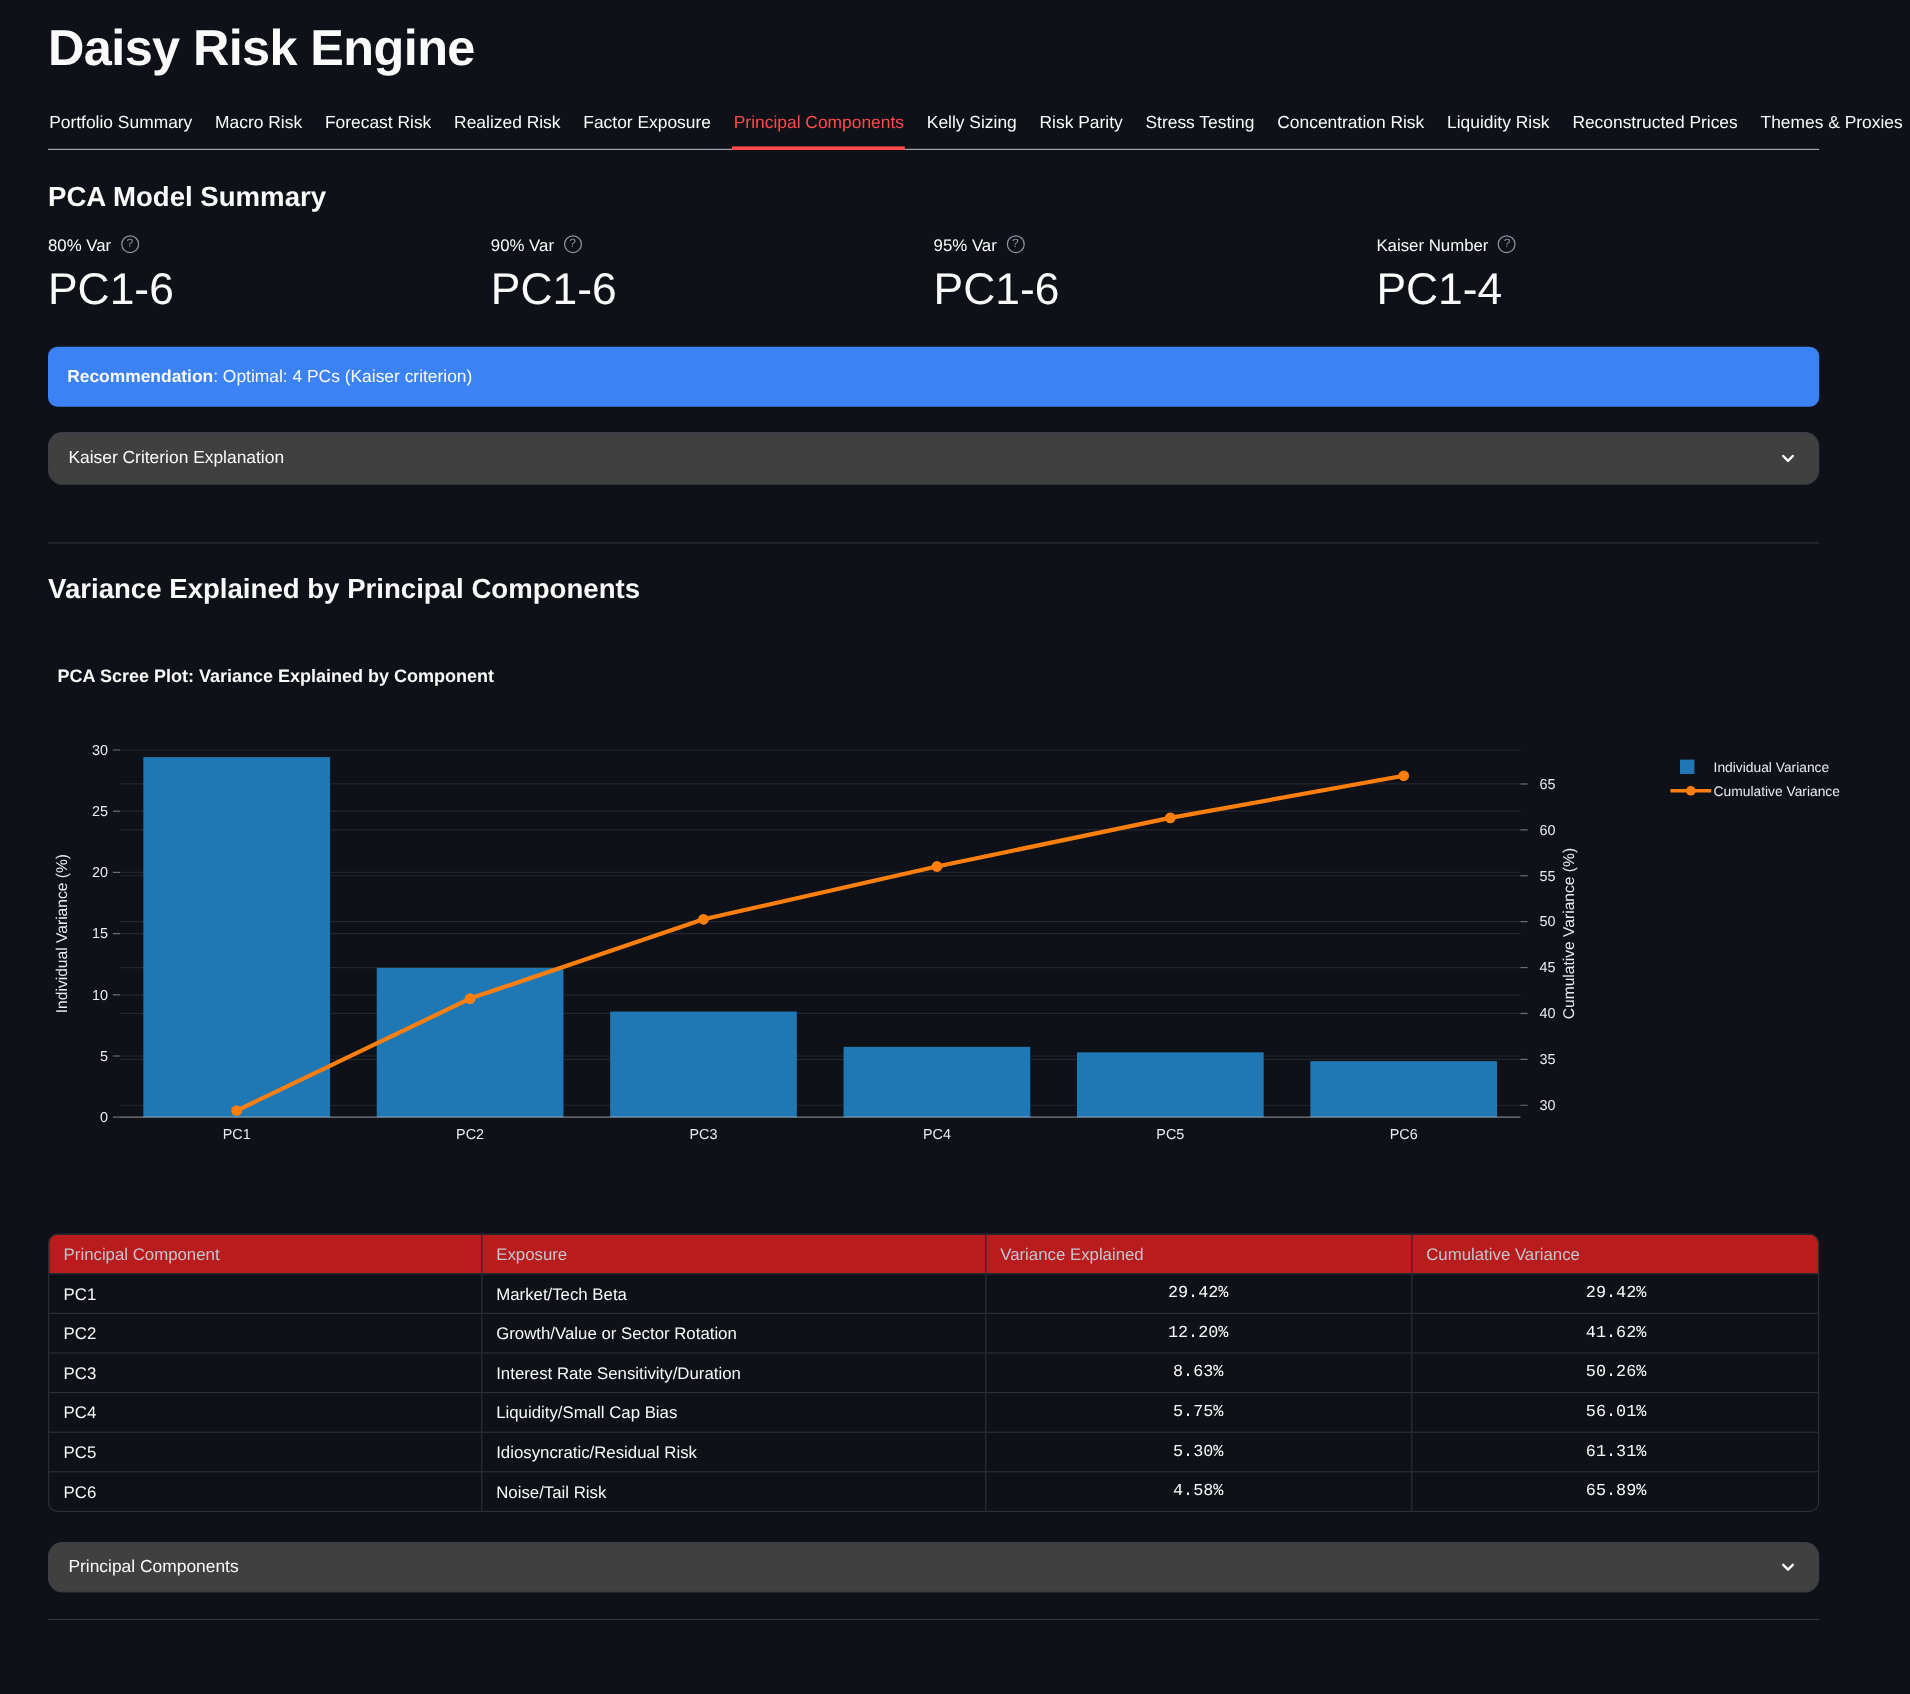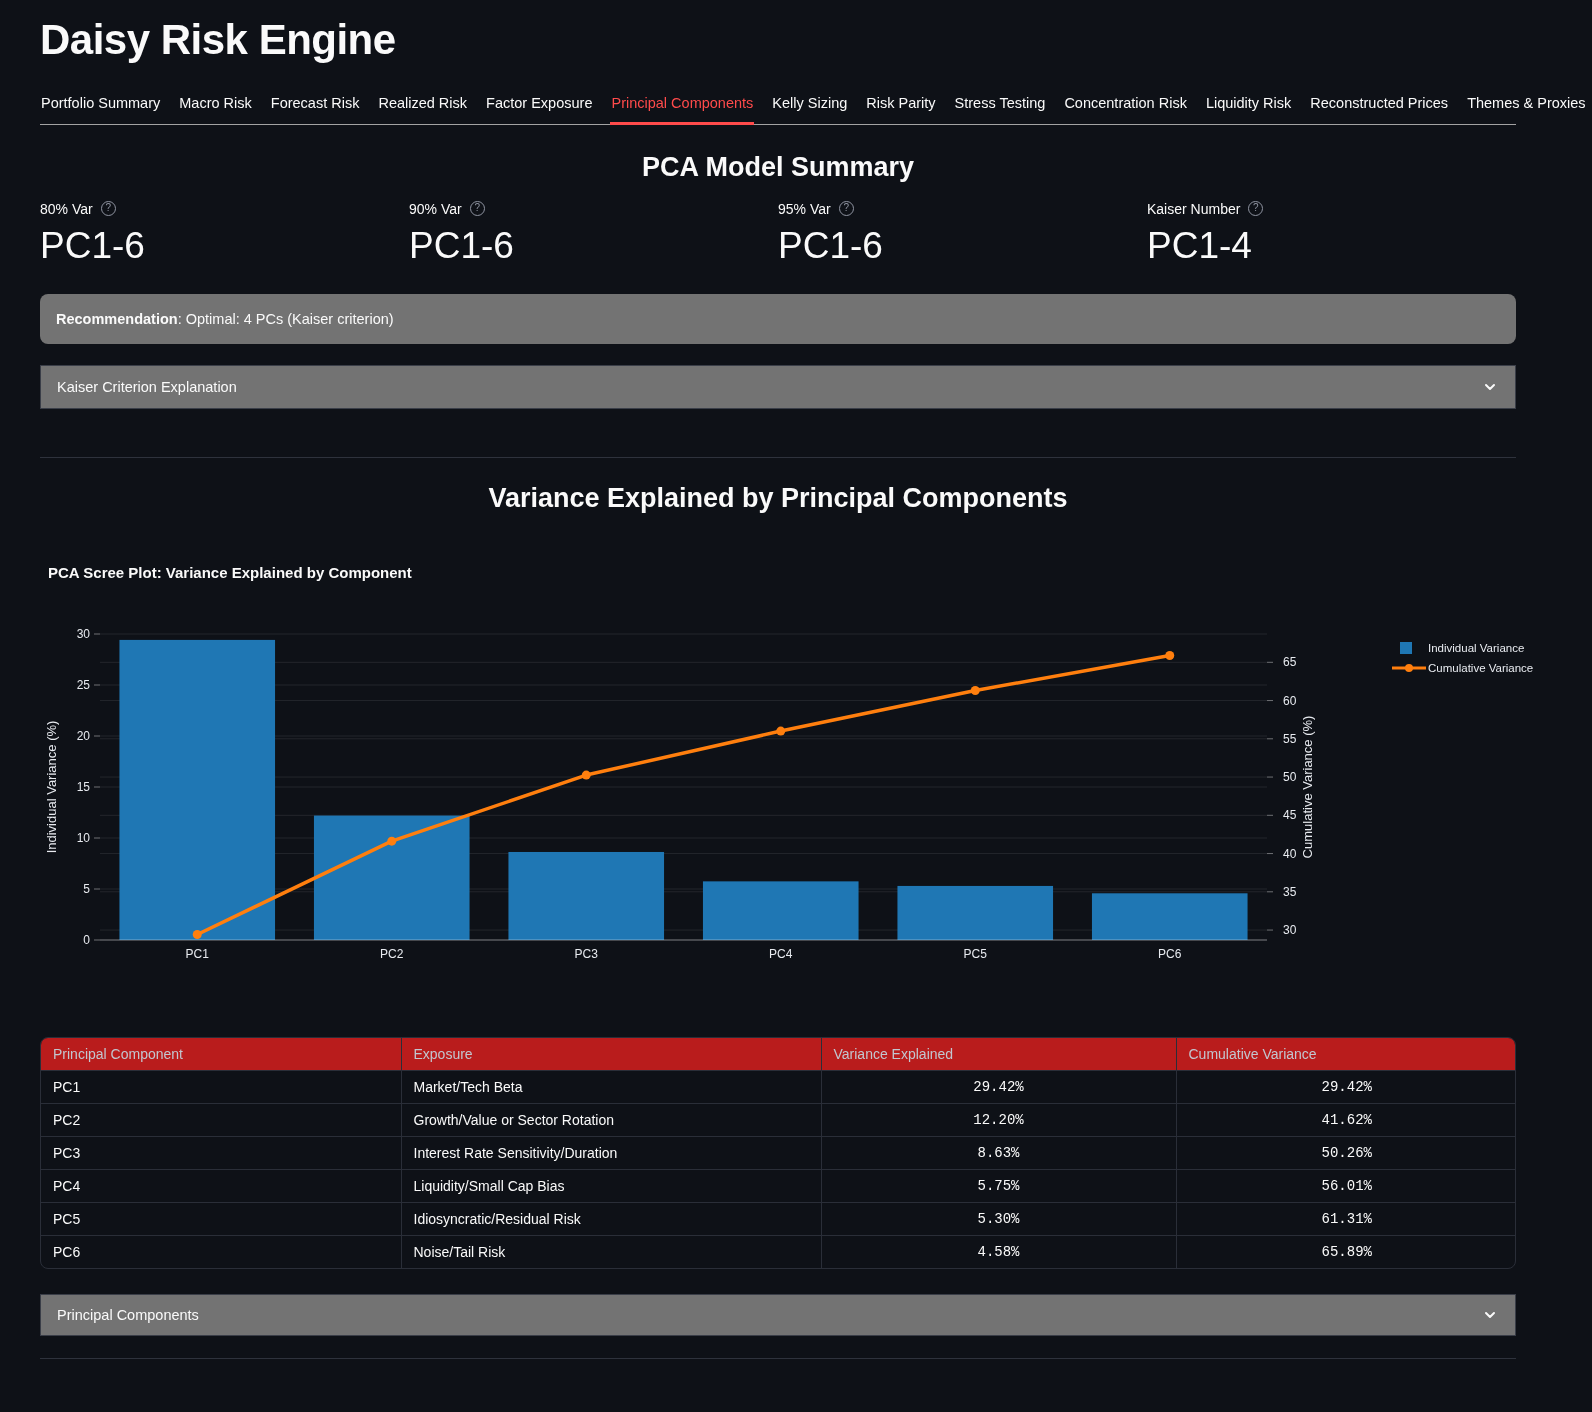--- a/index.html
+++ b/index.html
@@ -11,43 +11,43 @@
   }
   .content { padding:0 76px 0 40px; }
 
   h1.page-title { margin:0; padding-top:16px; font-size:42px; font-weight:700; letter-spacing:-0.5px; }
 
   .tabbar { display:flex; column-gap:17px; margin-top:26px; border-bottom:1px solid #a3a3a3; }
   .tab { font-size:14.5px; line-height:1; padding:6px 1px 11px; color:#fafafa; white-space:nowrap;
          border-bottom:3px solid transparent; margin-bottom:-1px; cursor:pointer; }
   .tab.active { color:#ff4b4b; border-bottom-color:#ff4b4b; }
 
-  h2.section-heading { font-size:27px; font-weight:700; margin:0; line-height:1.2;text-align:center; }
+  h2.section-heading { font-size:23px; font-weight:700; margin:0; line-height:1.2; }
   #pca-heading { margin-top:26px; }
   #variance-heading { margin-top:24px; }
 
   .metrics { display:grid; grid-template-columns:repeat(4,1fr); margin-top:18px; }
   .mlabel { display:flex; align-items:flex-start; gap:8px; font-size:14px; height:20px; }
   .help {
     width:15px; height:15px; border:1px solid #8f94a1; border-radius:50%;
     color:#8f94a1; font-size:10px; line-height:1;
     display:inline-flex; align-items:center; justify-content:center; cursor:pointer;
   }
   .mvalue { font-size:37px; font-weight:400; margin-top:6px; line-height:1.05; }
 
   .banner {
-    margin-top:28px; height:50px; background:#737373; border-radius:8px;
+    margin-top:28px; height:50px; background:#3b82f6; border-radius:8px;
     display:flex; align-items:center; padding:0 16px; font-size:14.5px;
   }
   .banner .bold { font-weight:700; }
 
   .expander {
-    margin-top:21px; height:44px; border:1px solid #3a3e48; border-radius:0;
+    margin-top:21px; height:44px; border:1px solid #3a3e48; border-radius:12px;
     display:flex; align-items:center; justify-content:space-between;
-    padding:0 16px; font-size:14.5px; cursor:pointer; background:#737373;
+    padding:0 16px; font-size:14.5px; cursor:pointer; background:#404040;
   }
   .expander.bottom { margin-top:25px; height:42px; }
   .chev { flex:0 0 auto; }
 
   .divider { border:none; border-top:1px solid #2e323c; margin:48px 0 0; }
   .divider.end { margin-top:22px; }
 
   .chart-title { margin:50px 0 0 8px; font-size:15px; font-weight:700; }
   #scree-chart { display:block; margin-top:16px; }
   #scree-chart text { font-family:"Liberation Sans", sans-serif; fill:#e8ebf0; }

